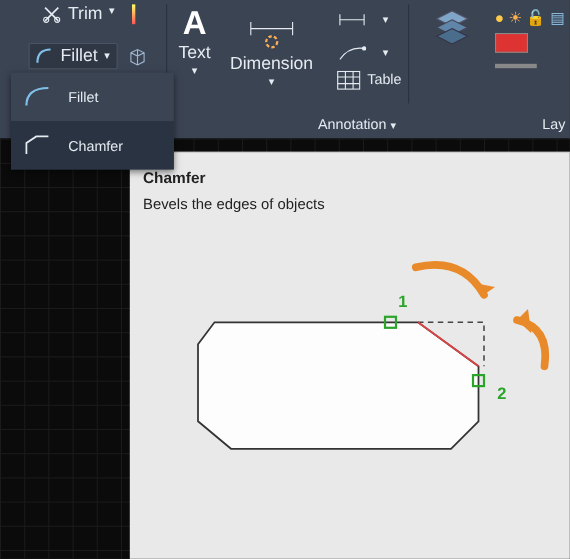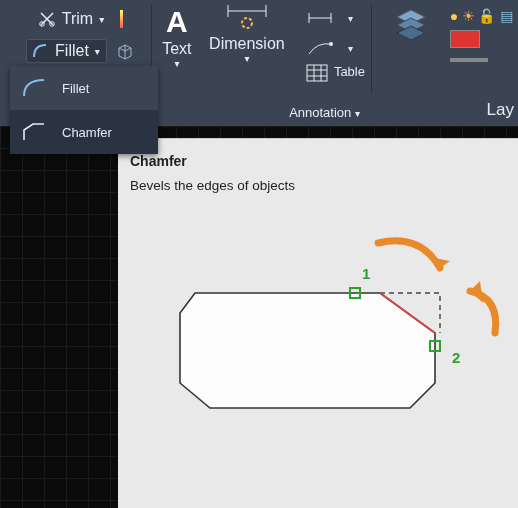--- a/index.html
+++ b/index.html
@@ -4,45 +4,45 @@
 <style>
   * { box-sizing: border-box; margin: 0; padding: 0; font-family: "Segoe UI", Arial, sans-serif; }
   body { background: #000; width: 518px; height: 508px; overflow: hidden; position: relative; }
 
   
   .ribbon { background: #3b4453; color: #e6ebf2; display: flex; height: 126px; position: relative; }
   .col { display: flex; flex-direction: column; align-items: center; position: relative; }
   .divider { width: 1px; background: #2b323d; height: 90px; align-self: flex-start; margin-top: 4px; }
 
   .trim-group { width: 155px; padding-top: 4px; }
-  .trim-row { display: flex; align-items: center; gap: 6px; height: 30px; }
+  .trim-row { display: flex; align-items: flex-start; gap: 6px; height: 30px; }
   .caret { font-size: 10px; color: #e6ebf2; }
   .fillet-row { display: flex; align-items: center; gap: 8px; height: 34px; padding-left: 10px; }
   .fillet-chip { display:flex; align-items:center; gap:6px; background:#2f3744; border:1px solid #4a5463; padding:2px 6px 2px 4px; border-radius:2px; }
 
   .text-col { width: 50px; padding-top: 6px; }
   .text-col .big { font-size: 30px; font-weight: 600; color:#fff; line-height:32px; }
   .lbl { font-size: 16px; text-align:center; margin-top:2px; }
 
-  .dim-col { width: 90px; padding-top: 1px; }
+  .dim-col { width: 90px; padding-top: 16px; }
   .dim-icon { width: 46px; height: 32px; }
 
   .ann-sub { position:absolute; bottom:6px; left:0; right:11px; text-align:right; font-size:13px; color:#e6ebf2; }
   .ann-panel { flex:1; position:relative;}
   .ann-panel .row { display:flex; align-items:center; gap:14px; padding: 6px 6px 0 6px;}
   .mini-ico { width:28px; height:24px; display:flex; align-items:center; justify-content:center; }
 
   .table-row { display:flex; align-items:flex-start; gap:6px; padding: 4px 6px; font-size:13px;}
 
   .layer-col { width:80px; padding-top:6px; }
   .layer-ico { width:36px; height:36px; }
   .props-col { width:70px; padding-top:8px; display:flex; flex-direction:column; align-items:flex-start; gap:6px}
   .bulbs { display:flex; gap:4px; font-size:14px;}
   .swatch { width:30px; height:18px; background:#d33; border:1px solid #888;}
-  .lay-label{position:absolute; bottom:6px; right:4px; font-size:17px}
+  .lay-label{position:absolute; bottom:6px; right:4px; font-size:13px}
 
   
   .flyout { position:absolute; top:66px; left:10px; width:148px; background:#3b4453; box-shadow:0 2px 6px rgba(0,0,0,.5); z-index:30; }
   .fly-item { display:flex; align-items:center; gap:14px; padding:10px 10px; font-size:13px; color:#e6ebf2; cursor:pointer; }
   .fly-item.hover { background:#2a3342; }
   .fly-ico { width:28px; height:24px; display:flex; align-items:center; justify-content:center;}
   .fly-blue { color:#7fbfe8;}
 
   
   .canvas { position:absolute; top:126px; left:0; right:0; bottom:0; background:#0b0b0b; }

